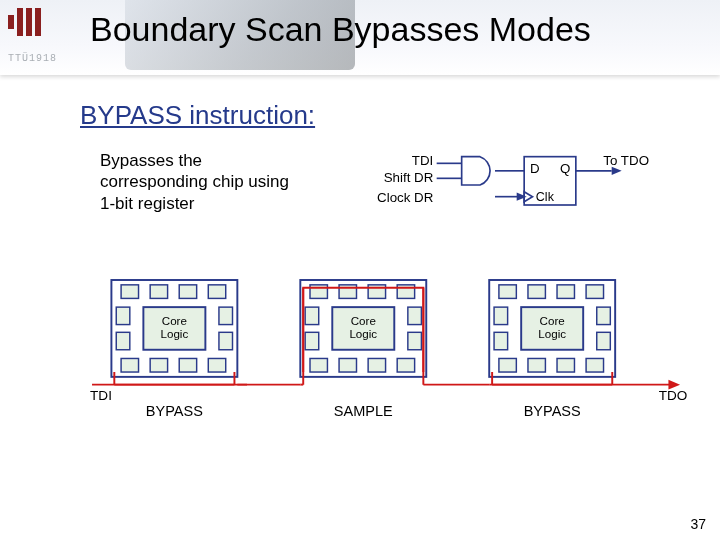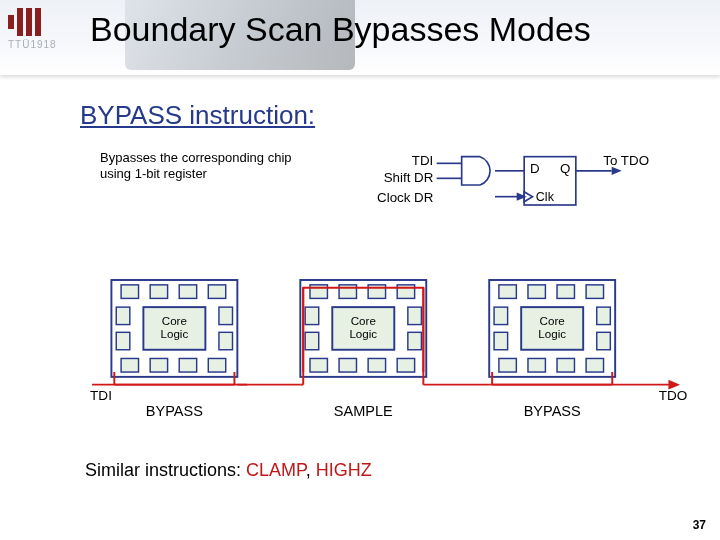--- a/index.html
+++ b/index.html
@@ -3,31 +3,31 @@
 <meta charset="utf-8">
 <style>
   html,body{margin:0;padding:0;width:720px;height:540px;font-family:Verdana,Geneva,sans-serif;background:#fff;color:#000;}
   .slide{position:relative;width:720px;height:540px;overflow:hidden;}
   .header-band{position:absolute;top:0;left:0;right:0;height:75px;background:linear-gradient(to bottom,#eef1f6 0%,#f7f8fc 60%,#ffffff 100%);box-shadow:0 2px 4px rgba(0,0,0,0.15);}
   .header-deco{position:absolute;top:0;left:125px;width:230px;height:70px;background:linear-gradient(135deg,#cfd6df 0%,#8f979f 60%,#6d7378 100%);border-radius:0 0 6px 6px;opacity:.5;}
   .logo{position:absolute;top:8px;left:8px;width:60px;}
   .logo-bars{display:flex;gap:3px;}
   .logo-bars span{display:block;width:6px;height:28px;background:#8a1f1f;}
   .logo-bars span:nth-child(1){height:14px;margin-top:7px;}
-  .logo-text{font-size:10px;letter-spacing:1px;color:#a9aeb4;margin-top:3px;}
+  .logo-text{font-size:10px;letter-spacing:1px;color:#a9aeb4;margin-top:17px;font-family:Liberation Mono, monospace;}
   .title{position:absolute;top:10px;left:90px;font-size:34px;font-weight:400;}
   .subtitle{position:absolute;top:100px;left:80px;font-size:26px;color:#253a8b;text-decoration:underline;}
-  .desc{position:absolute;top:150px;left:100px;width:195px;font-size:13px;line-height:1.25;}
+  .desc{position:absolute;top:150px;left:100px;width:195px;font-size:17px;line-height:1.25;}
   .flip{position:absolute;top:155px;left:435px;width:220px;height:75px;}
   .flip svg{width:100%;height:100%;overflow:visible;}
   .chips{position:absolute;top:280px;left:85px;right:30px;height:155px;}
   .chips svg{width:100%;height:100%;overflow:visible;}
   .bottom-note{position:absolute;top:460px;left:85px;font-size:18px;}
   .bottom-note .red{color:#c01818;}
-  .pagenum{position:absolute;bottom:8px;right:14px;font-size:12px;font-weight:bold;}
+  .pagenum{position:absolute;bottom:8px;right:14px;font-size:14px;font-weight:normal;}
 </style>
 </head>
 <body>
 
 <div class="slide">
 
   <div class="header-band">
     <div class="header-deco"></div>
   </div>
 
@@ -120,18 +120,15 @@
 
       <text x="-2" y="124" font-size="14">TDI</text>
       <text x="585" y="124" font-size="14">TDO</text>
 
       <text x="85" y="140" font-size="15" text-anchor="middle">BYPASS</text>
       <text x="280" y="140" font-size="15" text-anchor="middle">SAMPLE</text>
       <text x="475" y="140" font-size="15" text-anchor="middle">BYPASS</text>
     </svg>
   </div>
 
-  <div class="bottom-note">
-    <span>Similar instructions: </span><span class="red">CLAMP</span><span>, </span><span class="red">HIGHZ</span>
-  </div>
 
   <div class="pagenum">37</div>
 </div>
 
 </body></html>

